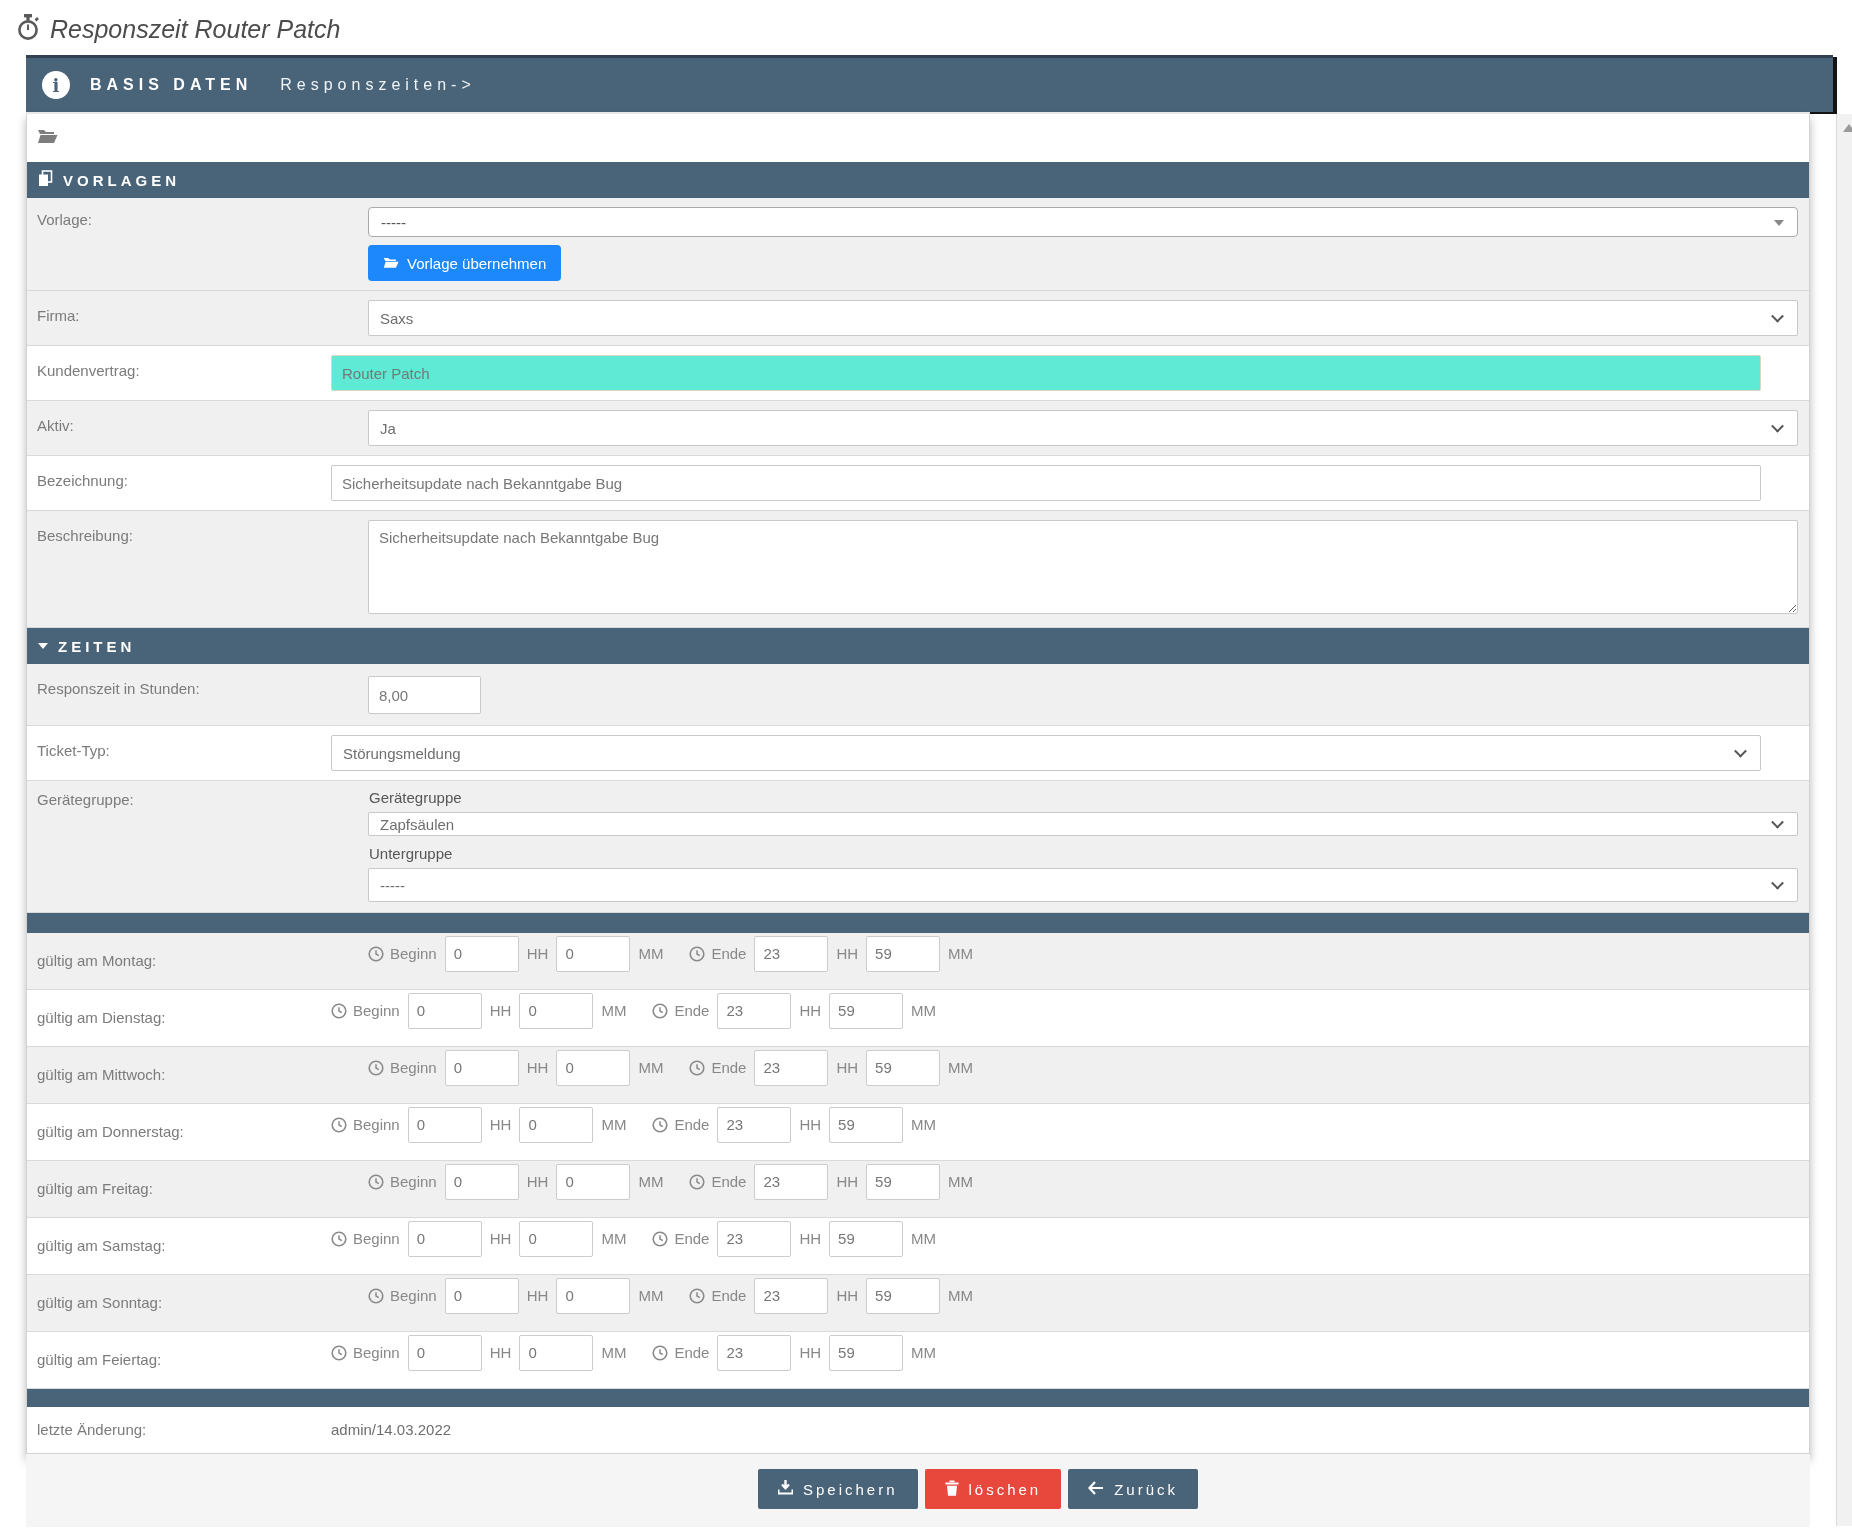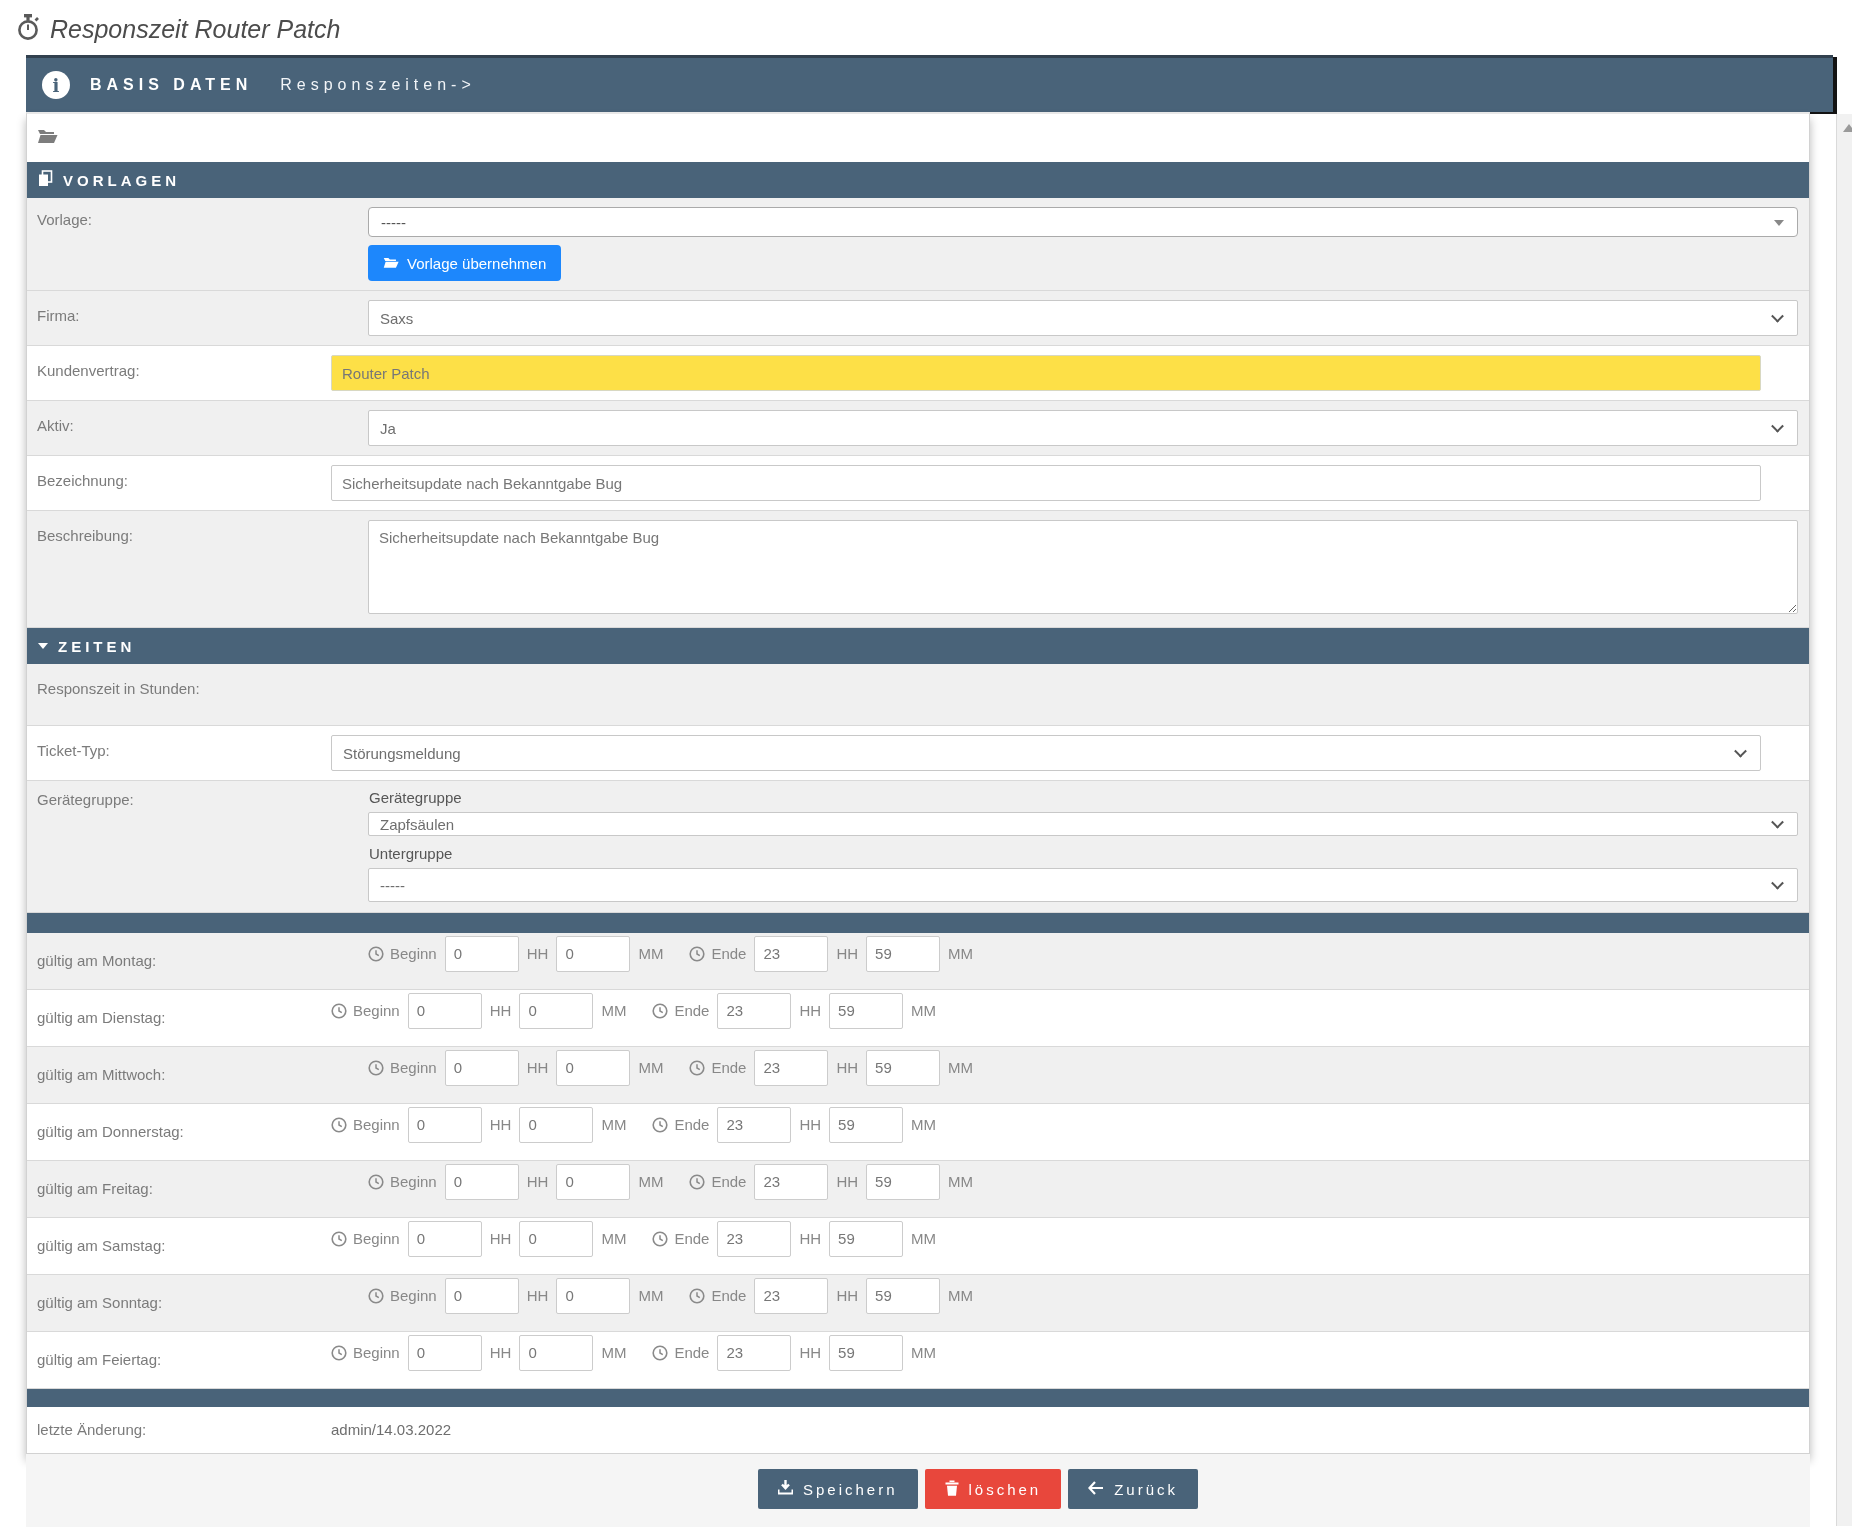--- a/index.html
+++ b/index.html
@@ -55,21 +55,21 @@
                border-right:2px solid #555; border-bottom:2px solid #555;
                transform:translateY(-70%) rotate(45deg); }
   .s2 { position:relative; height:30px; background:#fff; border:1px solid #aaa; border-radius:4px;
         display:flex; align-items:center; padding-left:12px; font-size:15px; color:#555; }
   .s2 .tri { position:absolute; right:13px; top:50%; margin-top:-2px;
              border-left:5px solid transparent; border-right:5px solid transparent;
              border-top:6px solid #888; }
 
   .tinput { height:36px; border:1px solid #c9c9c9; border-radius:2px; padding:0 10px;
             font-size:15px; color:#777; font-family:"Liberation Sans",sans-serif; background:#fff; width:1430px; }
-  .tinput.hl { background:#fde047; border-color:#d8d8c2; }
+  .tinput.hl { background:#5eead4; border-color:#d8d8c2; }
   .tarea { width:1430px; height:94px; border:1px solid #c9c9c9; border-radius:2px; padding:8px 10px;
            font-size:15px; color:#777; font-family:"Liberation Sans",sans-serif; resize:vertical; }
   .smallin { width:113px; height:38px; border:1px solid #c9c9c9; border-radius:2px; padding:0 10px;
              font-size:15px; color:#777; font-family:"Liberation Sans",sans-serif; }
 
   .boldlbl { font-size:15px; font-weight:400; color:#565656; margin:2px 0 6px 1px; }
 
   .btn-blue { display:inline-flex; align-items:center; gap:8px; margin-top:8px; height:36px;
               background:#1d87fc; color:#fff; border:none; border-radius:4px; padding:0 15px;
               font-size:15px; font-family:"Liberation Sans",sans-serif; cursor:pointer; }
@@ -203,20 +203,23 @@
       </div>
     </div>
 
     <div class="secbar">
       <span class="caret"></span>
       <span class="stxt">ZEITEN</span>
     </div>
 
     <div class="frow gray" style="height:62px;">
       <div class="flabel">Responszeit in Stunden:</div>
+      <div class="fctrl" style="padding-top:12px;">
+        <input class="smallin" value="8,00" style="">
+      </div>
     </div>
 
     <div class="frow white">
       <div class="flabel">Ticket-Typ:</div>
       <div class="fctrl">
         <div class="sel widefield">
           <span>Störungsmeldung</span>
           <span class="chev"></span>
         </div>
       </div>

